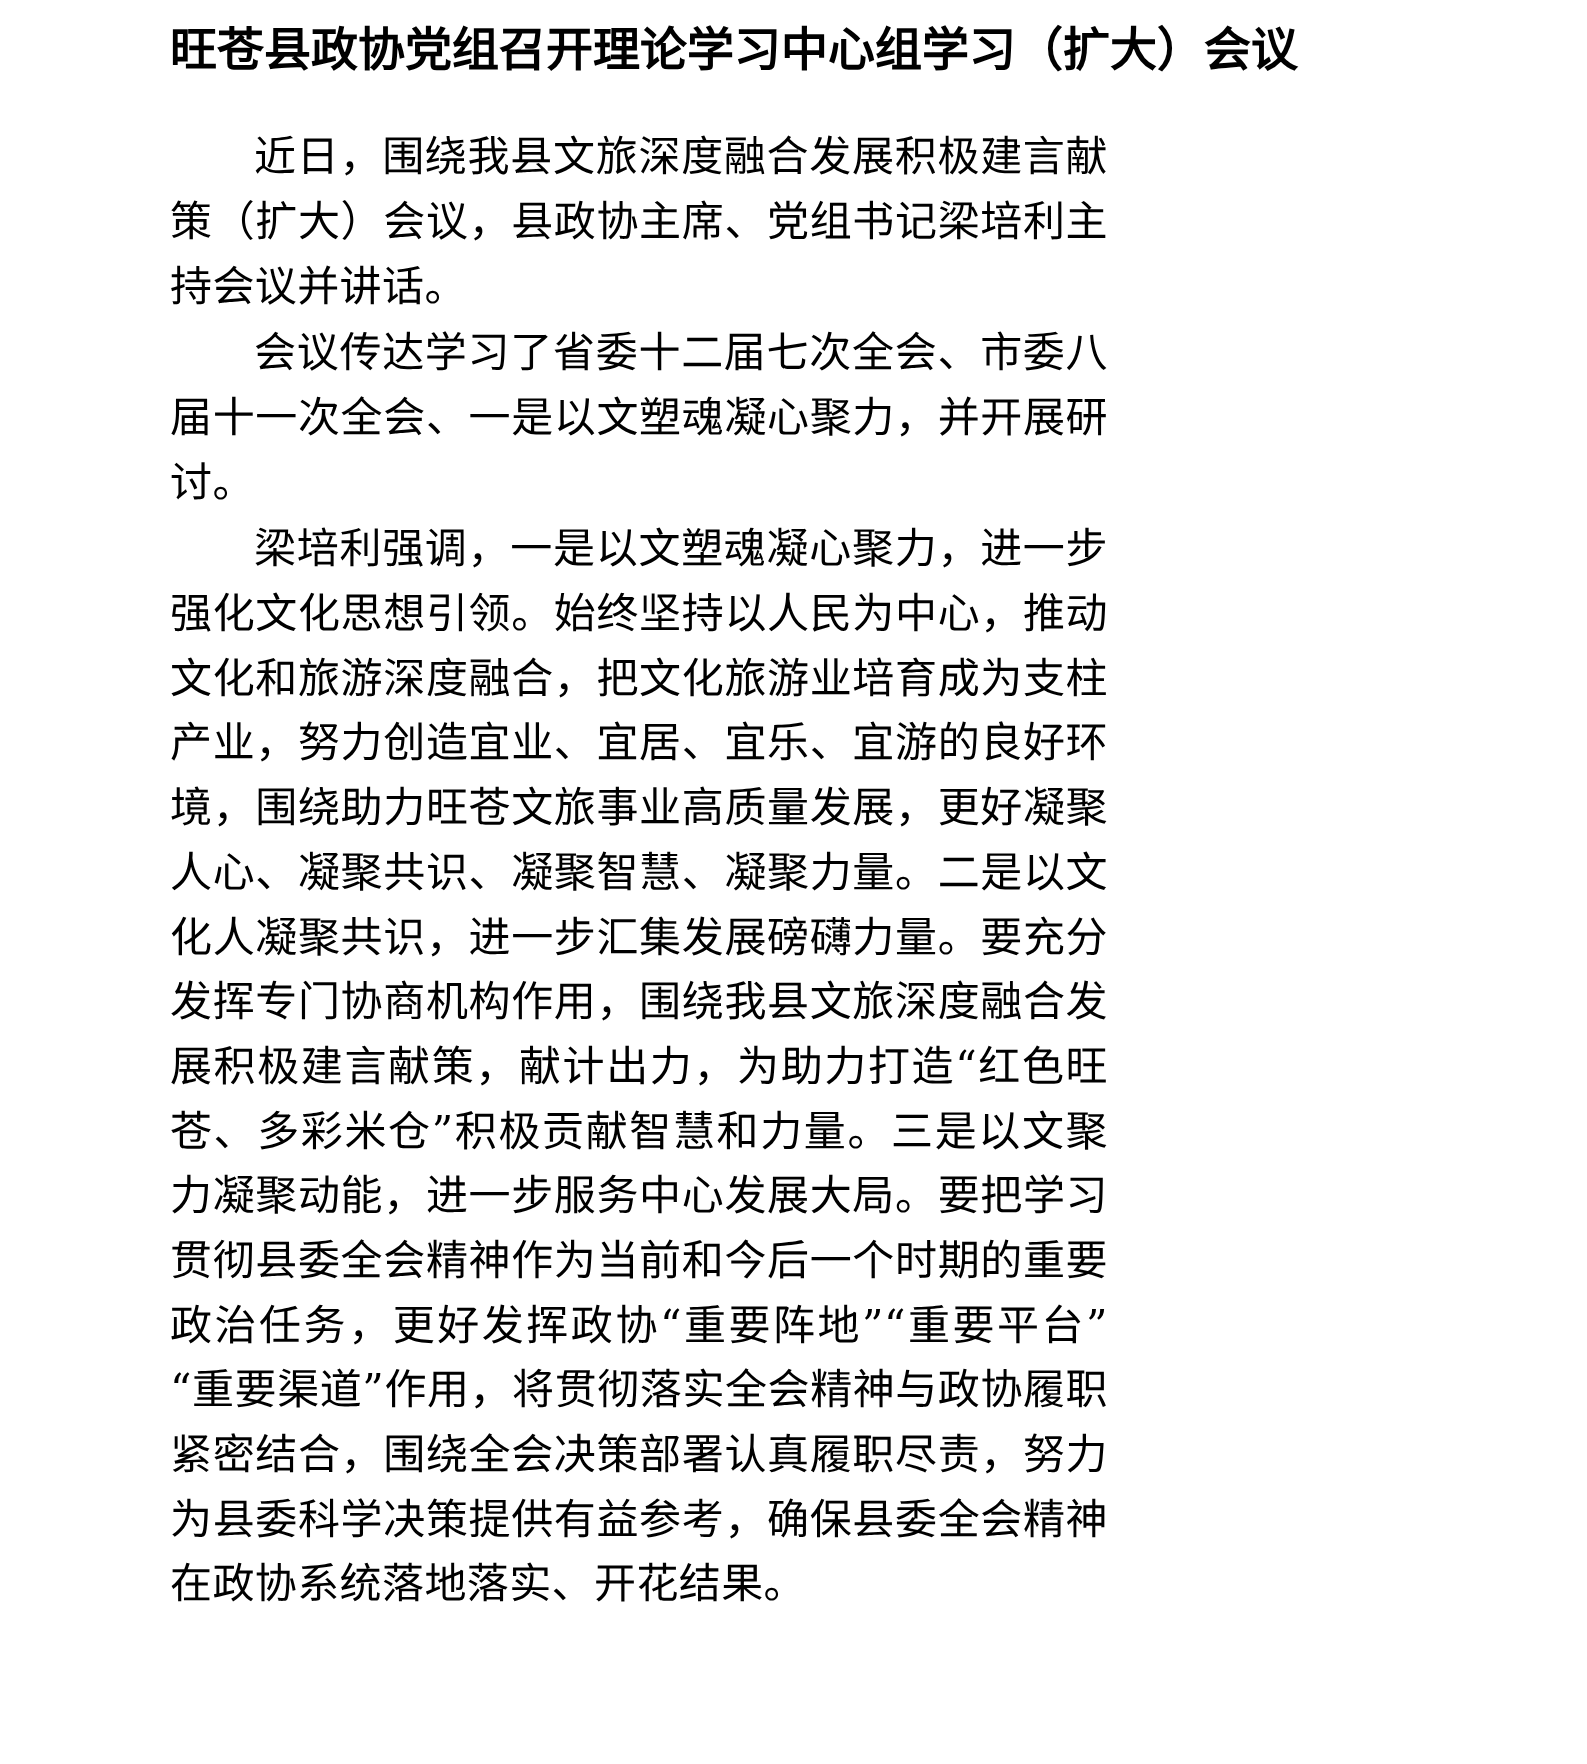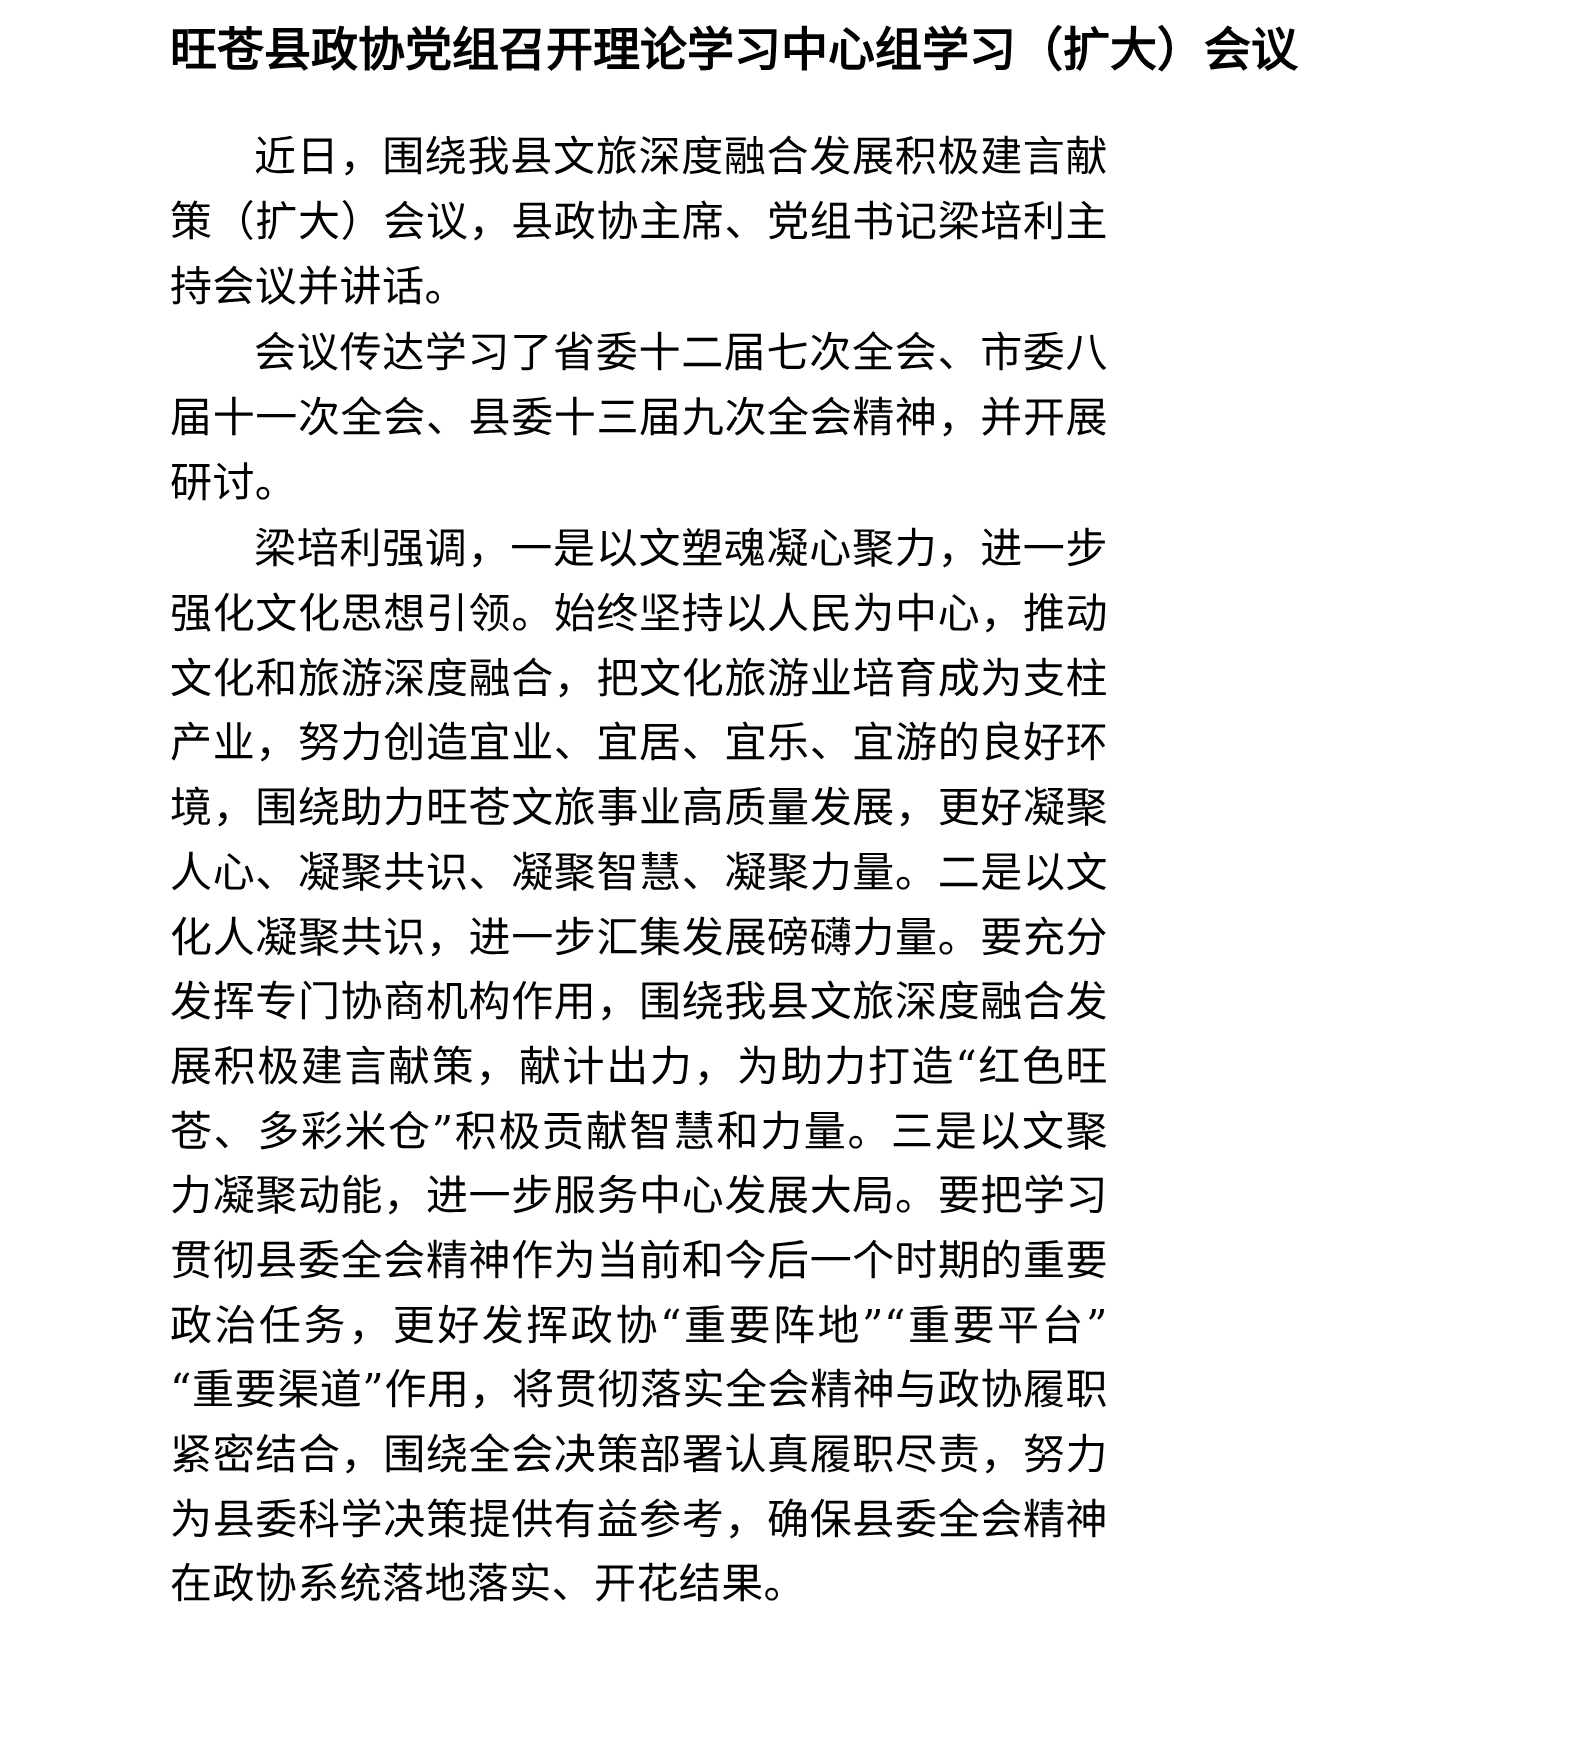--- a/index.html
+++ b/index.html
@@ -52,17 +52,17 @@
 </style>
 </head>
 <body>
 
 <div class="page">
 
   <h1 class="doc-title">旺苍县政协党组召开理论学习中心组学习（扩大）会议</h1>
 
   <div class="body-text">
     <p class="para">近日，围绕我县文旅深度融合发展积极建言献策（扩大）会议，县政协主席、党组书记梁培利主持会议并讲话。</p>
-    <p class="para"> 会议传达学习了省委十二届七次全会、市委八届十一次全会、县委十三届九次全会精神，并开展研讨。</p>
+    <p class="para"> 会议传达学习了省委十二届七次全会、市委八届十一次全会、一是以文塑魂凝心聚力，并开展研讨。</p>
     <p class="para">梁培利强调，一是以文塑魂凝心聚力，进一步强化文化思想引领。始终坚持以人民为中心，推动文化和旅游深度融合，把文化旅游业培育成为支柱产业，努力创造宜业、宜居、宜乐、宜游的良好环境，围绕助力旺苍文旅事业高质量发展，更好凝聚人心、凝聚共识、凝聚智慧、凝聚力量。二是以文化人凝聚共识，进一步汇集发展磅礴力量。要充分发挥专门协商机构作用，围绕我县文旅深度融合发展积极建言献策，献计出力，为助力打造“红色旺苍、多彩米仓”积极贡献智慧和力量。三是以文聚力凝聚动能，进一步服务中心发展大局。要把学习贯彻县委全会精神作为当前和今后一个时期的重要政治任务，更好发挥政协“重要阵地”“重要平台”“重要渠道”作用，将贯彻落实全会精神与政协履职紧密结合，围绕全会决策部署认真履职尽责，努力为县委科学决策提供有益参考，确保县委全会精神在政协系统落地落实、开花结果。</p>
   </div>
 
 </div>
 
 </body></html>

